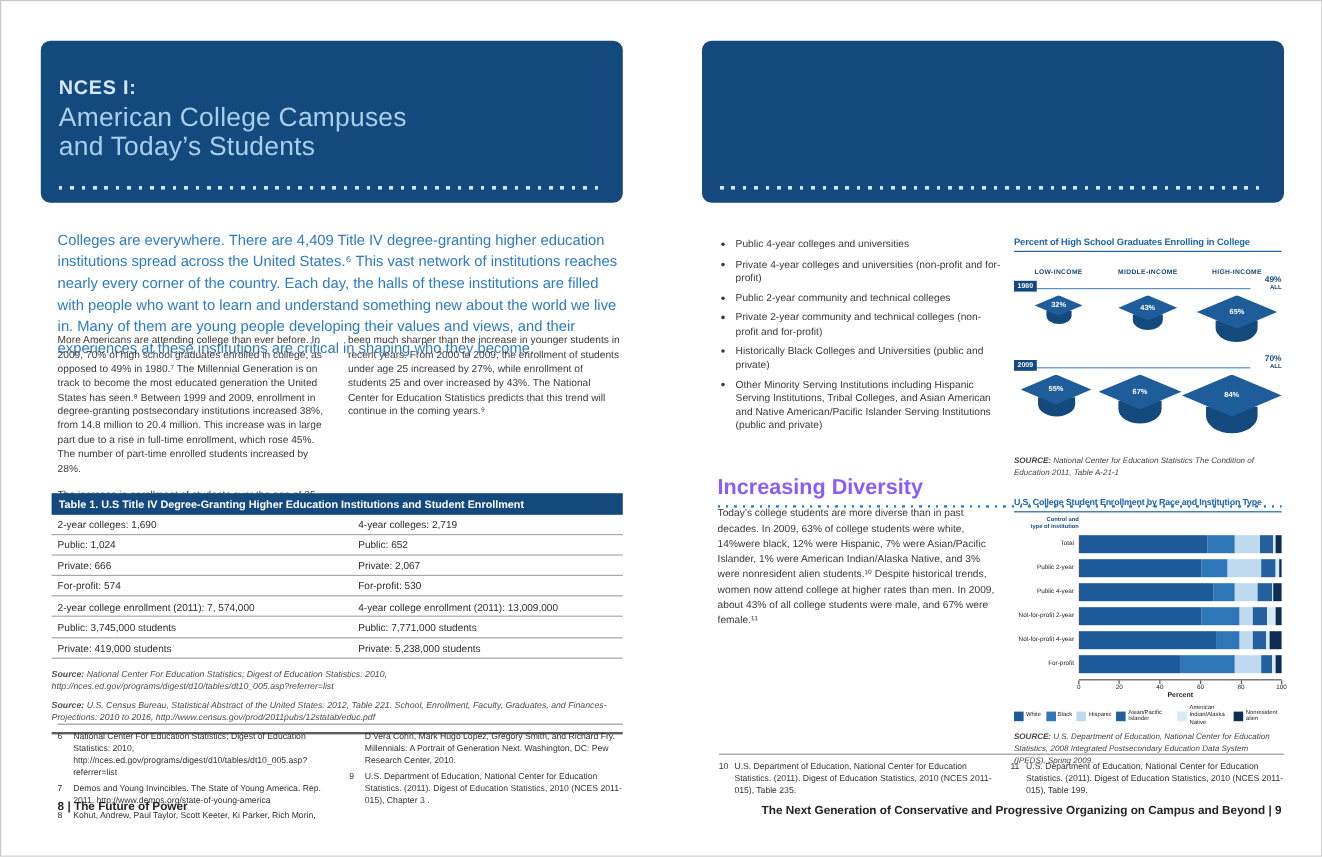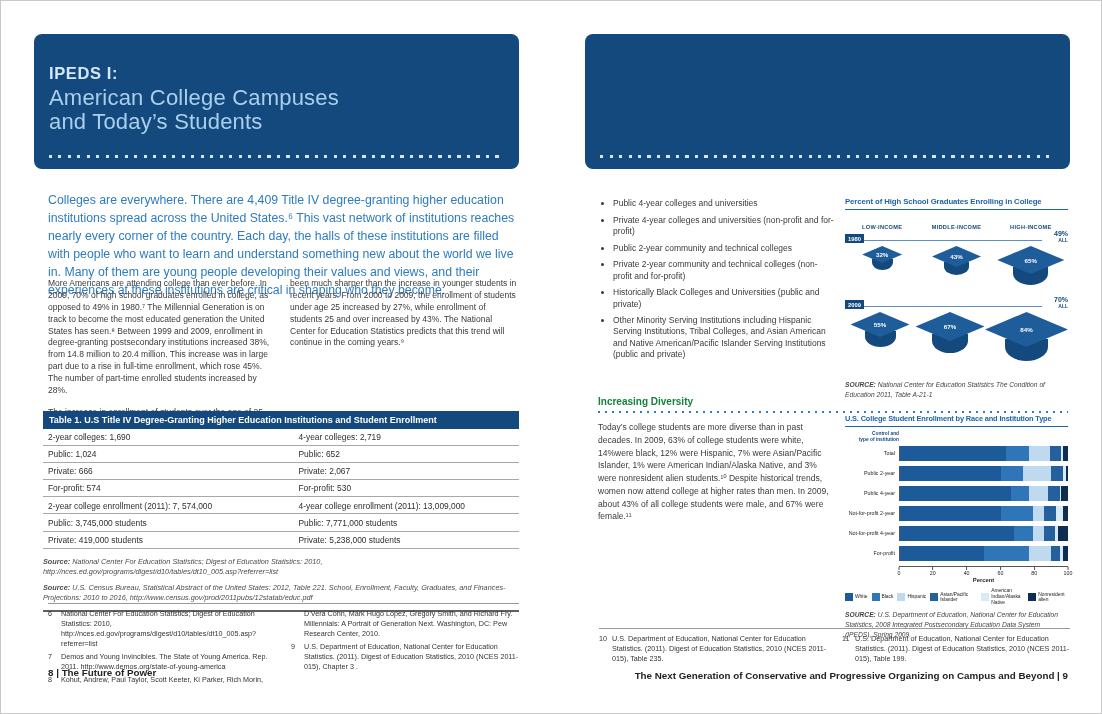--- a/index.html
+++ b/index.html
@@ -75,21 +75,21 @@
   .cap-top { background:#1e5c9a; clip-path:polygon(50% 0,100% 50%,50% 100%,0 50%);
     display:flex; align-items:center; justify-content:center; }
   .cap-pct { color:#fff; font-size:6.2px; font-weight:bold; }
   .cap-body { background:#14497e; margin-left:auto; margin-right:auto;
     border-radius:0 0 50% 50% / 0 0 65% 65%; }
   .caps-source { margin-top:9px; }
   .chart-source { margin:0; font-size:6.7px; line-height:1.45; font-style:italic; color:#454545; }
 
   
   .section-head { position:absolute; top:362px; left:13px; right:2px;
-    font-size:10px; font-weight:bold; color:#15803d; }
+    font-size:18px; font-weight:bold; color:#8b5cf6; }
   .section-head::after { content:''; display:block; margin-top:4px; height:2px;
     background:repeating-linear-gradient(90deg,#2d7cc1 0 2px, transparent 2px 7px); }
 
   .rp-bottom-left { position:absolute; top:387px; left:13px; width:238px; }
   .rp-bottom-left p { margin:0; font-size:8.5px; line-height:1.5; color:#3a3a3a; }
 
   .bar-chart { position:absolute; top:380px; left:260px; right:2px; }
   .bar-chart .chart-title { font-size:7.4px; letter-spacing:-.15px; }
   .bar-head-row { display:flex; margin-top:4px; }
   .bar-axis-title { width:54px; font-size:4.8px; font-weight:bold; color:#14497e;
@@ -113,21 +113,21 @@
   .bar-source { margin-top:5px; }
 </style>
 </head>
 <body>
 
 <div class="canvas">
 
   <div class="page page-left">
     <div class="header-block">
       <div class="hb-inner">
-        <div class="part-kicker">IPEDS I:</div>
+        <div class="part-kicker">NCES I:</div>
         <div class="part-title">
           <span>American College Campuses</span><br>
           <span>and Today’s Students</span>
         </div>
       </div>
       <div class="hb-dots"></div>
     </div>
 
     <p class="intro">Colleges are everywhere. There are 4,409 Title IV degree-granting higher education institutions spread across the United States.⁶ This vast network of institutions reaches nearly every corner of the country. Each day, the halls of these institutions are filled with people who want to learn and understand something new about the world we live in. Many of them are young people developing their values and views, and their experiences at these institutions are critical in shaping who they become.</p>
 

